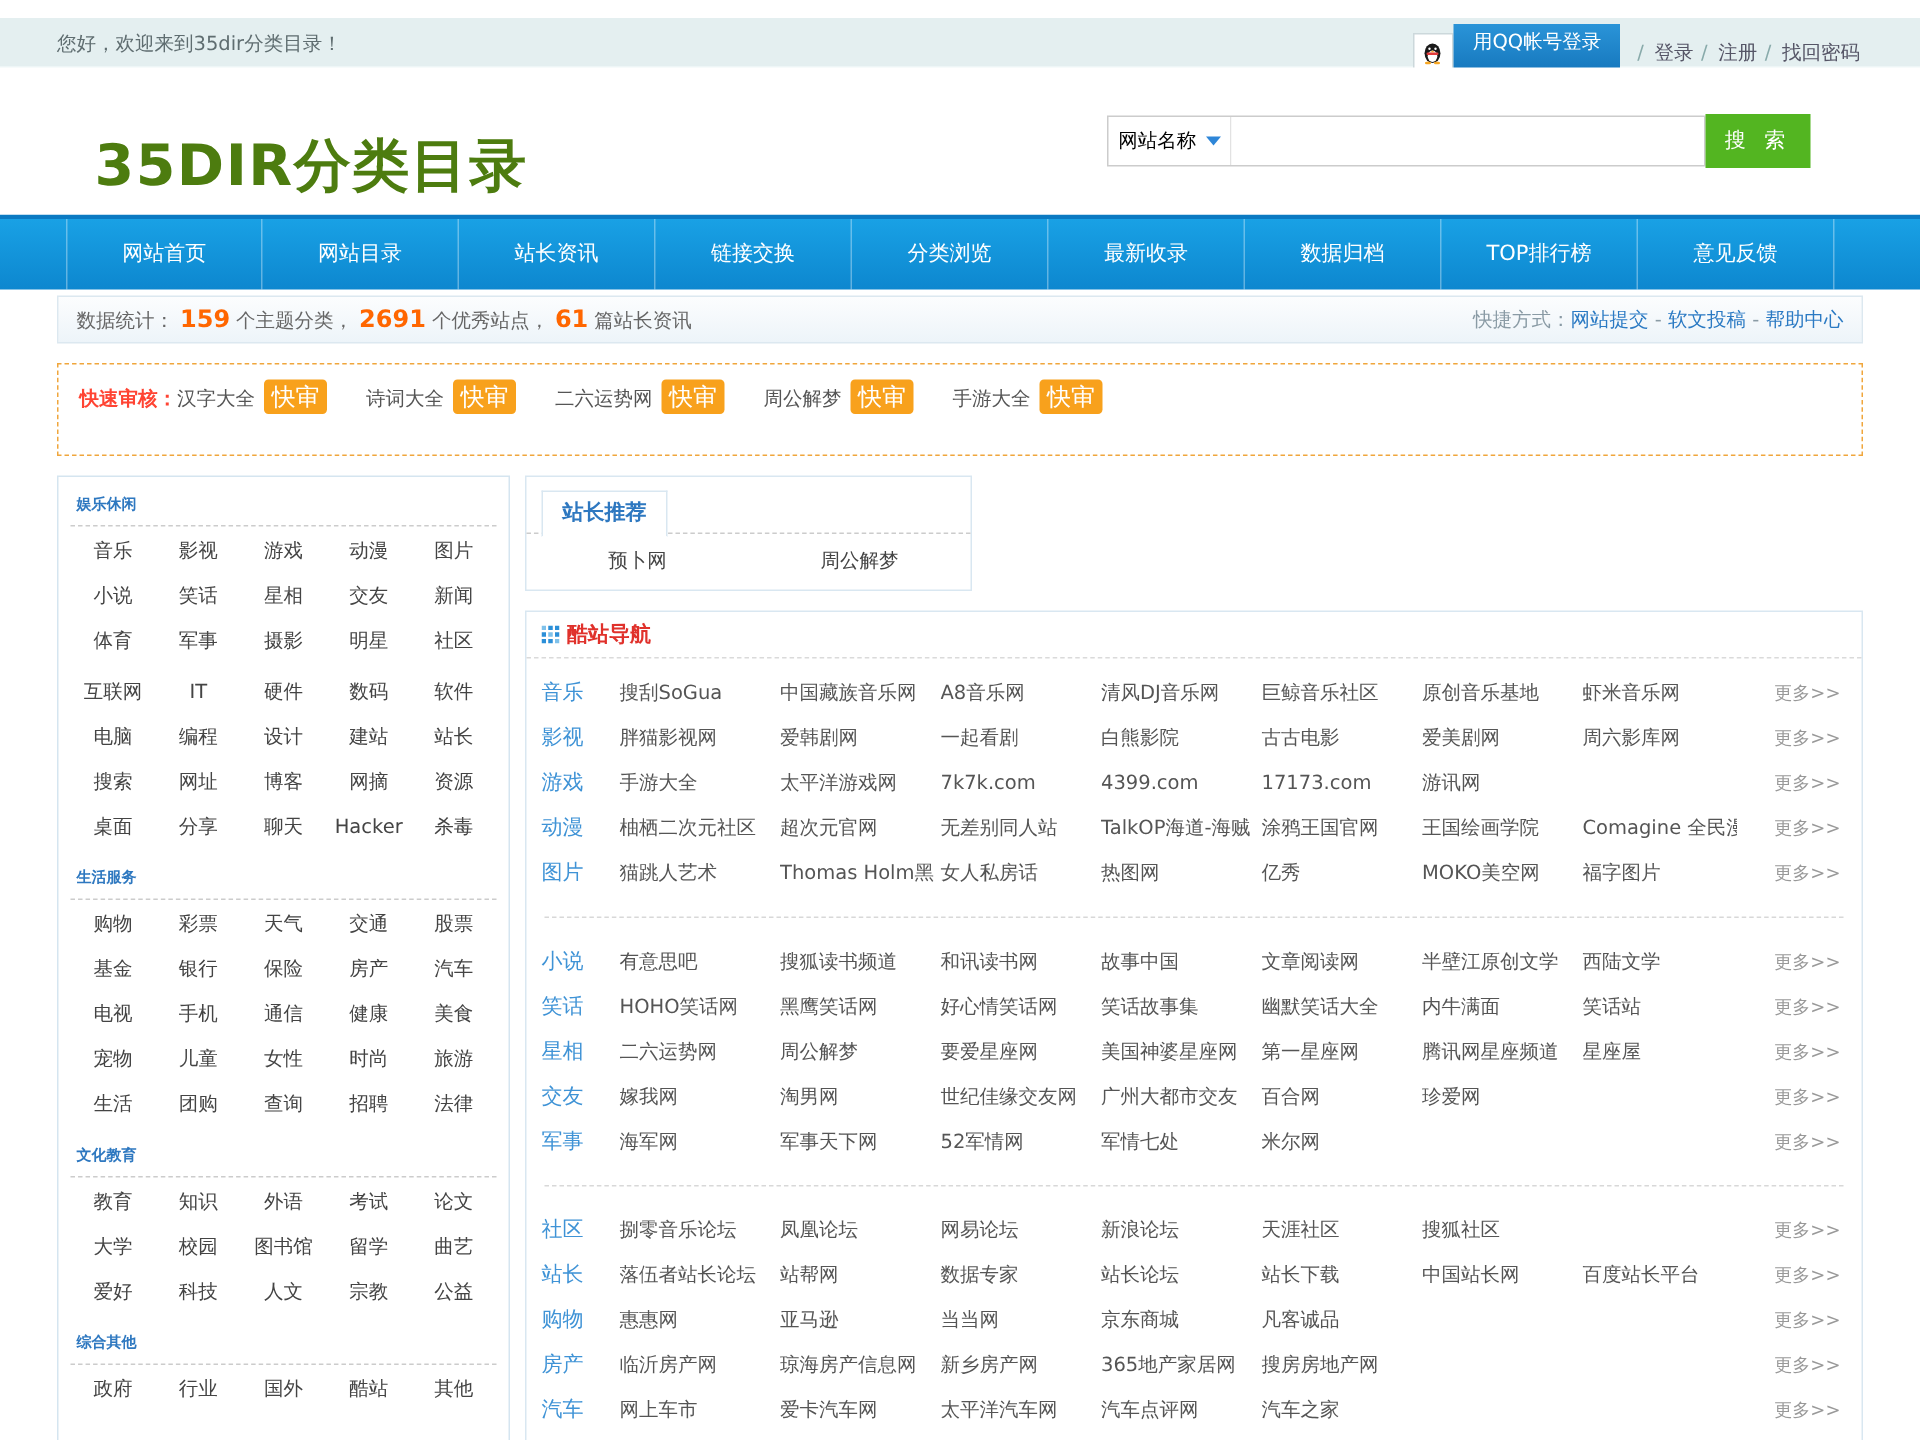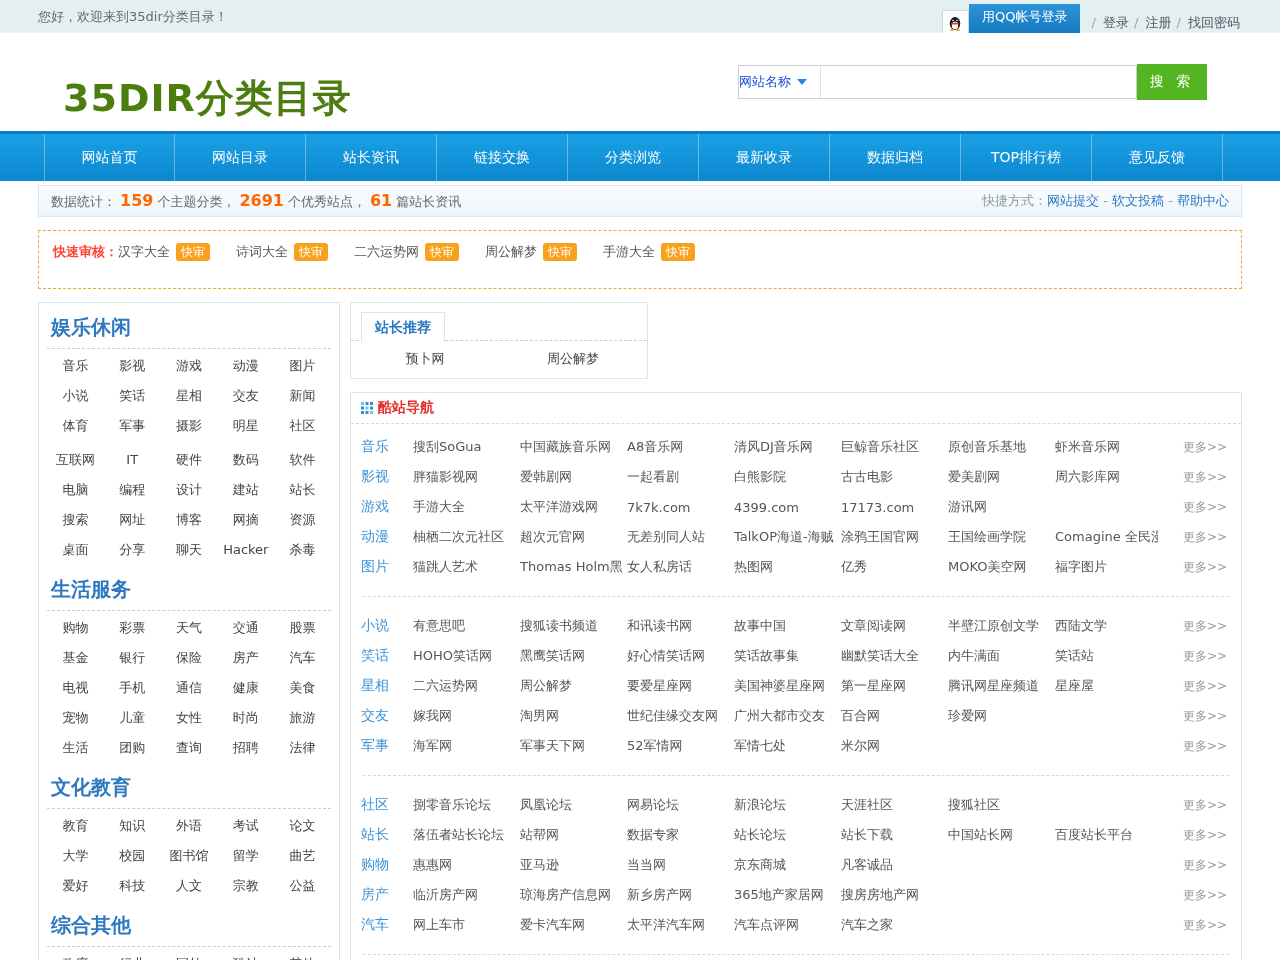--- a/index.html
+++ b/index.html
@@ -2,35 +2,35 @@
 <html><head>
 <meta charset="utf-8">
 <style>
   * { margin:0; padding:0; box-sizing:border-box; }
   html,body { width:1280px; height:960px; overflow:hidden; background:#fff;
     font-family:"DejaVu Sans","Liberation Sans",sans-serif; font-size:13px; color:#555; }
   a { text-decoration:none; color:#555; cursor:pointer; }
 
   
   .topbar { height:33px; background:#e4eff0; border-bottom:1px solid #eef6f7; }
-  .tb-inner { width:1204px; margin:0 auto; height:33px; display:flex; align-items:center; position:relative; }
+  .tb-inner { width:1204px; margin:12px auto; height:33px; display:flex; align-items:center; position:relative; }
   .greeting { color:#5f6d70; }
   .tb-right { position:absolute; right:0; top:4px; display:flex; align-items:center; }
   .qq-ic { width:27px; height:25px; background:#fff; border:1px solid #ccd8db; display:flex; align-items:center; justify-content:center; }
   .qq-btn { height:37px; line-height:25px; padding:0 13px; background:linear-gradient(#2a94d8,#1373b9); color:#fff; font-size:13px; display:inline-block; }
   .tb-links { margin-left:8px; color:#667; }
   .tb-link { color:#556; margin-right:2px; }
   .tb-link::before { content:"/ "; color:#8aa; margin:0 3px; }
 
   
   .header { height:98px; background:#fff; position:relative; }
   .logo { position:absolute; left:63px; top:40px; font-size:38px; font-weight:800; color:#4d7c0f; letter-spacing:1px; }
   .search { position:absolute; right:73px; top:31px; display:flex; align-items:center; height:36px; }
   .search-bar { display:flex; height:34px; border:1px solid #ccc; background:#fff; }
-  .sel { width:82px; display:flex; align-items:center; justify-content:flex-start; gap:6px; color:#1d4ed8; border-right:1px solid #e2e2e2; cursor:pointer; }
+  .sel { width:82px; display:flex; align-items:center; justify-content:center; gap:6px; color:#000000; border-right:1px solid #e2e2e2; cursor:pointer; }
   .chev { width:0; height:0; border-left:5px solid transparent; border-right:5px solid transparent; border-top:6px solid #2e86d8; }
   .inp { width:315px; border:none; outline:none; padding:0 8px; font-size:13px; height:32px; }
   .sbtn { width:70px; height:36px; margin-top:-1px; background:#53b521; color:#fff; border:none; font-size:14px; letter-spacing:4px; cursor:pointer; font-family:inherit; }
 
   
   .nav { height:50px; border-top:3px solid #0b7ac2; background:linear-gradient(#19a1e5,#0d87cf); }
   .nav-inner { display:flex; padding-left:44px; height:47px; }
   .nav-item { width:131px; text-align:center; line-height:47px; color:#fff; font-size:14px; border-right:1px solid rgba(255,255,255,.35); }
   .nav-item:first-child { border-left:1px solid rgba(255,255,255,.35); }
 
@@ -42,28 +42,28 @@
   .stat-num { color:#f60; font-weight:bold; font-size:16px; font-style:normal; padding:0 4px; }
   .sc-label { color:#8a9ba5; }
   .sc-link { color:#2b7ac3; }
   .sc-link + .sc-link::before { content:" - "; color:#8a9ba5; }
 
   
   .quickbox { margin-top:13px; border:1px dashed #f0a63c; padding:12px 14px 27px; }
   .q-label { color:#f43; font-weight:bold; }
   .q-item { margin-right:26px; }
   .q-name { color:#555; margin-right:6px; }
-  .q-badge { background:#f8a11c; color:#fff; font-size:12px; padding:2px 5px; border-radius:3px; }
+  .q-badge { background:#f8a11c; color:#fff; font-size:16px; padding:2px 5px; border-radius:3px; }
 
   
   .columns { display:flex; gap:10px; margin-top:13px; align-items:flex-start; }
 
   
   .sidebar { flex:0 0 302px; border:1px solid #d5e5f0; background:#fff; min-height:720px; padding:2px 8px 10px; }
-  .sb-title { font-size:20px; font-weight:bold; color:#2e78c0; padding:9px 4px 7px; border-bottom:1px dashed #ccc; }
+  .sb-title { font-size:10px; font-weight:bold; color:#2e78c0; padding:9px 4px 7px; border-bottom:1px dashed #ccc; }
   .sb-links { display:flex; flex-wrap:wrap; padding:2px 0; }
   .sb-link { width:20%; text-align:center; line-height:30px; color:#444; }
 
   
   .main { flex:1; }
   .recbox { width:298px; border:1px solid #d9e7f1; background:#fff; height:77px; }
   .rec-head { border-bottom:1px dashed #ccc; padding:8px 0 0 10px; height:38px; }
   .rec-tab { display:inline-block; padding:0 13px; height:31px; line-height:29px; border:1px solid #d9e7f1; border-bottom:1px solid #fff;
     background:#fff; color:#2e78c0; font-weight:bold; font-size:14px; position:relative; top:1px;text-align:right; }
   .rec-items { display:flex; padding:9px 0; }

